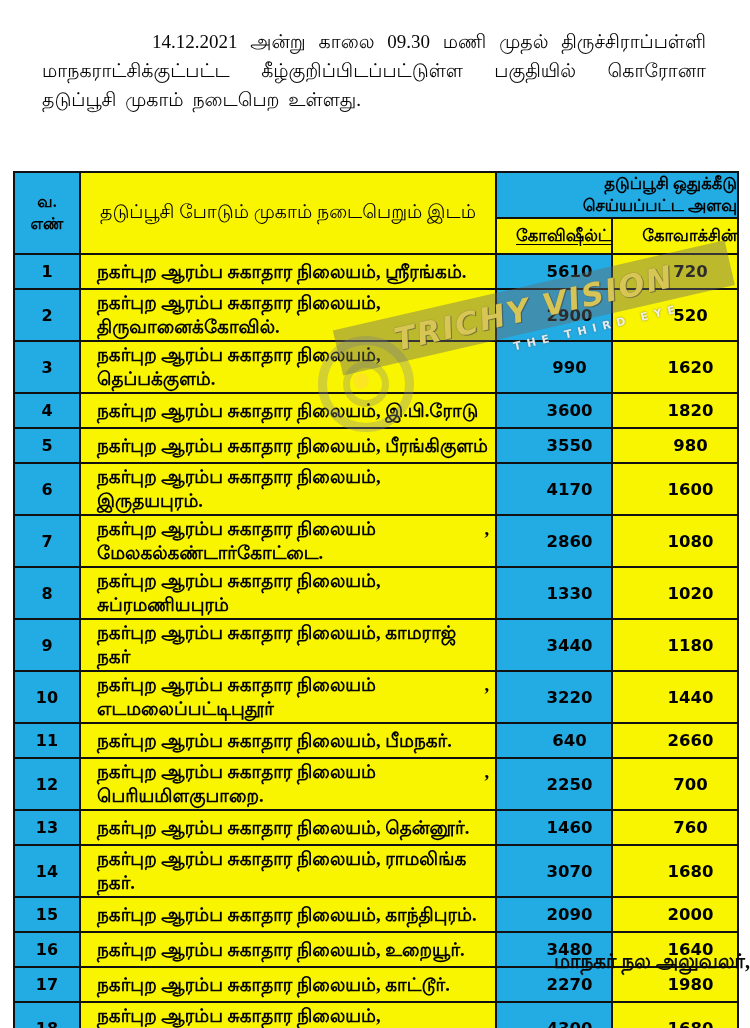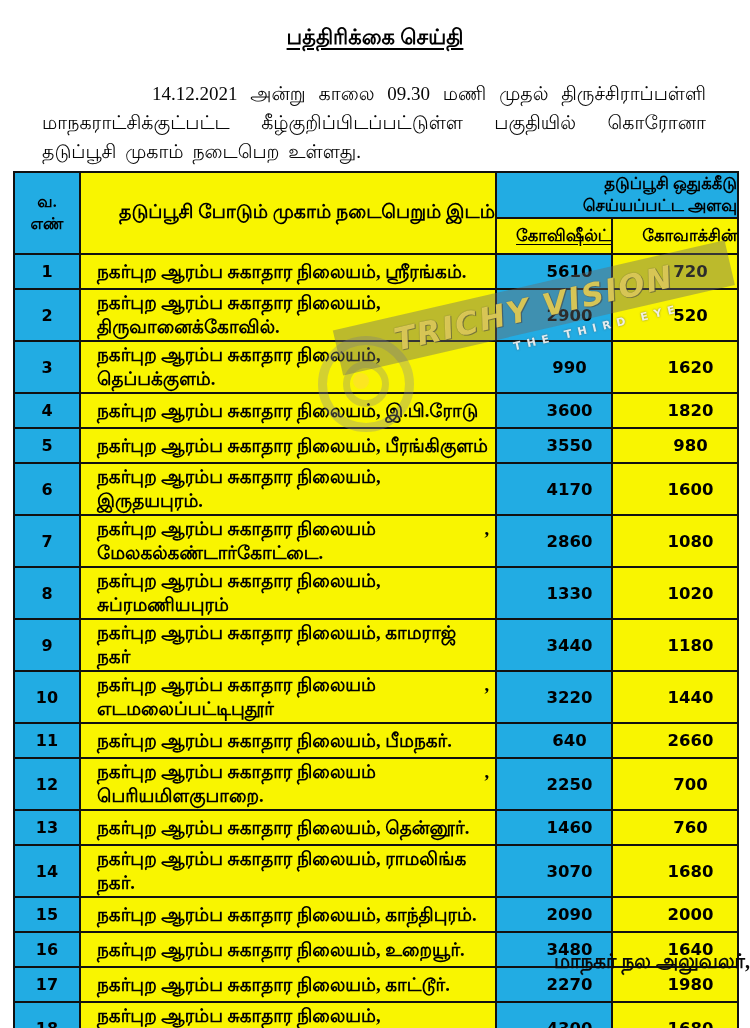--- a/index.html
+++ b/index.html
@@ -27,21 +27,21 @@
     position:absolute;left:13px;top:171px;width:724px;
     border-collapse:collapse;table-layout:fixed;
   }
   table.vax th,table.vax td{
     border:2.5px solid var(--border);vertical-align:middle;color:#000;
   }
   col.c-sno{width:66px;} col.c-place{width:416px;}
   col.c-cvs{width:116px;} col.c-cvx{width:126px;}
   thead tr.hr1{height:44px;} thead tr.hr2{height:36px;}
   .th-sno{background:var(--cyan);font-size:16px;font-weight:bold;text-align:center;line-height:22px;}
-  .th-place{background:var(--yellow);font-size:19px;font-weight:bold;text-align:right;}
+  .th-place{background:var(--yellow);font-size:19px;font-weight:normal;text-align:center;}
   .th-alloc{background:var(--cyan);font-size:16.5px;font-weight:bold;text-align:right;line-height:22px;}
   .th-covishield,.th-covaxin{background:var(--yellow);font-size:16.5px;font-weight:bold;text-align:right;}
   .th-covishield .u{text-decoration:underline;text-underline-offset:3px;}
   tbody tr.single{height:35px;} tbody tr.double{height:52px;}
   td.cell-sno{
     background:var(--cyan);text-align:center;font-family:"DejaVu Sans","Liberation Sans",sans-serif;
     font-weight:bold;font-size:16px;color:var(--ink);
   }
   td.cell-place{background:var(--yellow);font-size:18.5px;font-weight:bold;padding:1px 6px 1px 16px;line-height:24px;}
   td.cell-place .line{display:block;}
@@ -84,21 +84,20 @@
   .wm-dot{
     position:absolute;left:26px;top:28px;width:16px;height:16px;border-radius:50%;
     background:rgba(255,216,60,0.55);
   }
 </style>
 </head>
 <body>
 
 <div class="page">
 
-  <h1 class="doc-title">பத்திரிக்கை செய்தி</h1>
 
   <p class="intro">14.12.2021 அன்று காலை 09.30 மணி முதல் திருச்சிராப்பள்ளி மாநகராட்சிக்குட்பட்ட கீழ்குறிப்பிடப்பட்டுள்ள பகுதியில் கொரோனா தடுப்பூசி முகாம் நடைபெற உள்ளது.</p>
 
   <table class="vax">
     <colgroup>
       <col class="c-sno">
         <col class="c-place">
         <col class="c-cvs">
         <col class="c-cvx">
     </colgroup>

